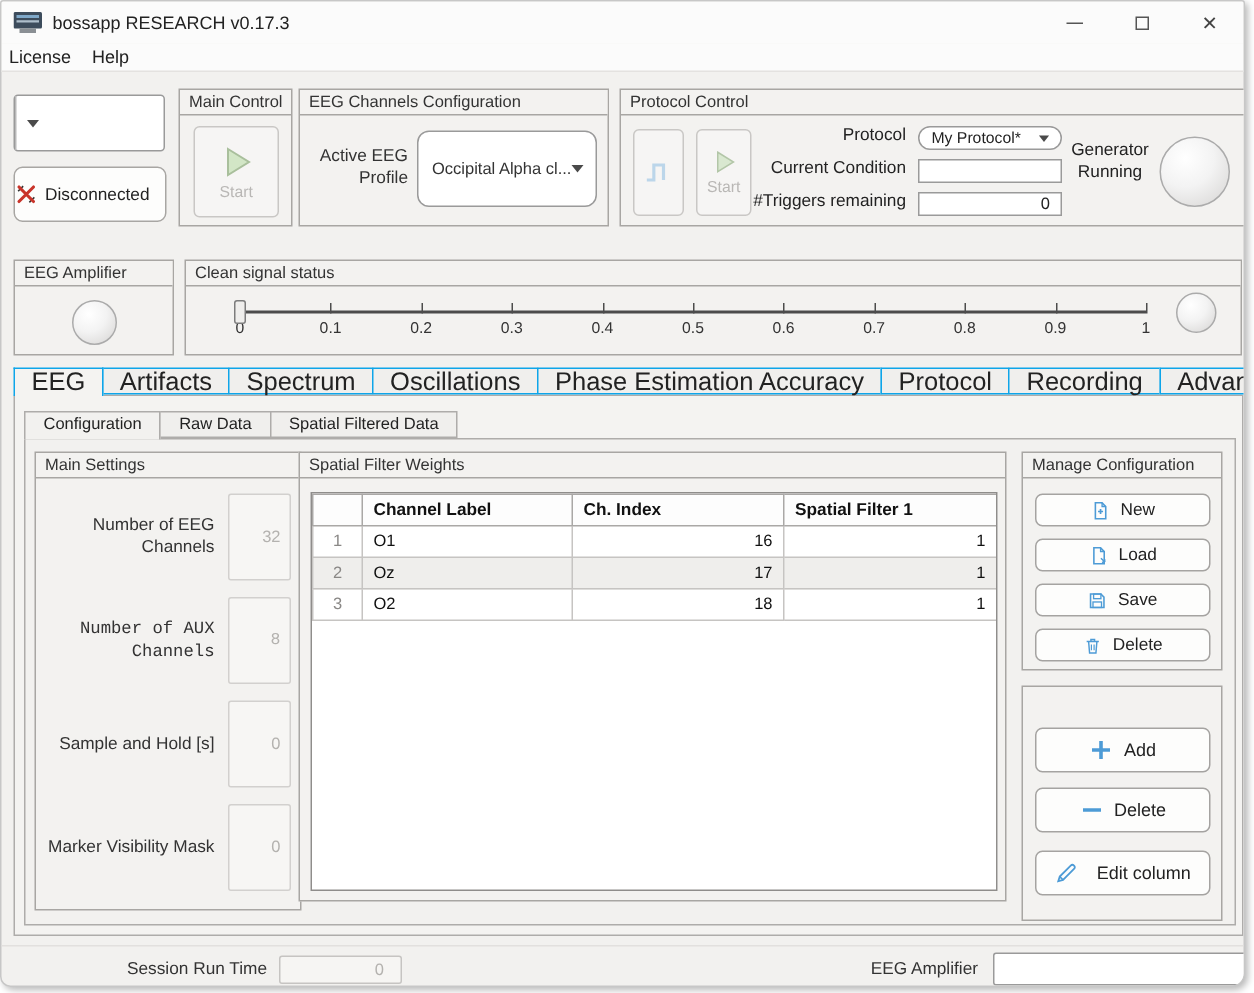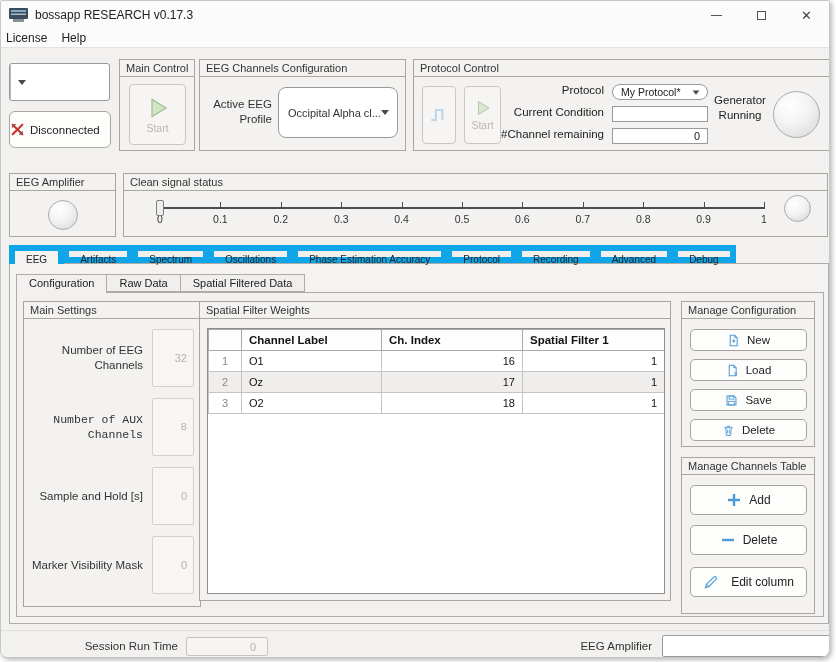--- a/index.html
+++ b/index.html
@@ -70,21 +70,21 @@
   #clean-panel { left:122px; top:172px; width:705px; height:64px; }
   #slider { position:absolute; left:36px; top:24px; width:604px; height:32px; }
   #slider .track { position:absolute; left:0; right:0; top:9px; height:2px; background:#4c4c4c; }
   #slider .tick { position:absolute; top:4px; width:1px; height:7px; background:#4c4c4c; }
   #slider .tick-label { position:absolute; top:15px; width:30px; margin-left:-15px; text-align:center; font-size:10.5px; color:#333; }
   #slider .thumb { position:absolute; left:-4px; top:2px; width:8px; height:16px; background:#efeeec; border:1px solid #7c7c7c; border-radius:2px; }
   #clean-lamp { position:absolute; right:16px; top:21px; width:27px; height:27px; }
 
   
   #main-tabs { position:absolute; left:8px; top:244px; display:flex; z-index:3; }
-  .tab { height:18px; line-height:17px; padding:0 11px; font-size:10px; color:#222; background:#f0efed; border:6px solid #0ea5e9; margin-left:-1px; white-space:nowrap;text-align:right; }
+  .tab { height:18px; line-height:17px; padding:0 11px; font-size:17px; color:#222; background:#f0efed; border:1px solid #0ea5e9; margin-left:-1px; white-space:nowrap;text-align:right; }
   .tab:first-child { margin-left:0; }
   .tab.selected { background:#f4f3f1; height:19px; border-bottom:none; z-index:4; }
   #tab-content { position:absolute; left:8px; top:262px; width:820px; height:361px; background:#f4f3f1; border:1px solid #aeacaa; }
   #sub-tabs { position:absolute; left:6px; top:10px; display:flex; z-index:3; }
   .subtab { height:18px; line-height:17px; padding:0 12px; font-size:11px; color:#222; background:#f0efed; border:1px solid #aeacaa; margin-left:-1px; white-space:nowrap; }
   .subtab:first-child { margin-left:0; }
   .subtab.selected { background:#f2f1ef; height:19px; border-bottom:none; z-index:4; }
   #subtab-content { position:absolute; left:6px; top:28px; width:808px; height:325px; background:#f2f1ef; border:1px solid #aeacaa; }
 
   
@@ -204,21 +204,21 @@
     </div>
     <div id="pc-proto-dd">
       <span class="val">My Protocol*</span>
       <span class="arrow-down"></span>
     </div>
     <div class="pc-row" style="left:88px; top:46px; width:102px; justify-content:flex-end;">
       <span class="pc-label">Current Condition</span>
     </div>
     <div class="pc-field" style="position:absolute; left:198px; top:46px; width:96px;"></div>
     <div class="pc-row" style="left:80px; top:68px; width:110px; justify-content:flex-end;">
-      <span class="pc-label">#Channel remaining</span>
+      <span class="pc-label">#Triggers remaining</span>
     </div>
     <div class="pc-field" style="position:absolute; left:198px; top:68px; width:96px; justify-content:flex-end; padding-right:7px;">0</div>
     <div id="gen-label">Generator Running</div>
     <div class="lamp" id="gen-lamp"></div>
   </div>
 
   <div class="panel" id="amp-panel">
     <div class="panel-title">EEG Amplifier</div>
     <div class="lamp" id="amp-lamp"></div>
   </div>
@@ -373,21 +373,20 @@
                     <path d="M4.6 4.5 L5.4 14 H10.6 L11.4 4.5" fill="none" stroke="#4d9bd6" stroke-width="1.2"></path>
                     <path d="M6.9 7 V11.6 M9.1 7 V11.6" stroke="#4d9bd6" stroke-width="1"></path>
                   </svg>
                 </span>
                 <span class="btn-label">Delete</span>
               </button>
             </div>
       </div>
 
       <div class="panel" id="manage-channels-panel">
-        <div class="panel-title">Manage Channels Table</div>
         <div class="mgr-body">
               <button class="mgr-btn chn-btn" style="top: 10px;">
                 <span class="btn-icon">
                   <svg viewBox="0 0 16 16">
                     <path d="M8 2 V14 M2 8 H14" stroke="#4d9bd6" stroke-width="2.4" fill="none"></path>
                   </svg>
                 </span>
                 <span class="btn-label">Add</span>
               </button>
               <button class="mgr-btn chn-btn" style="top: 50px;">

